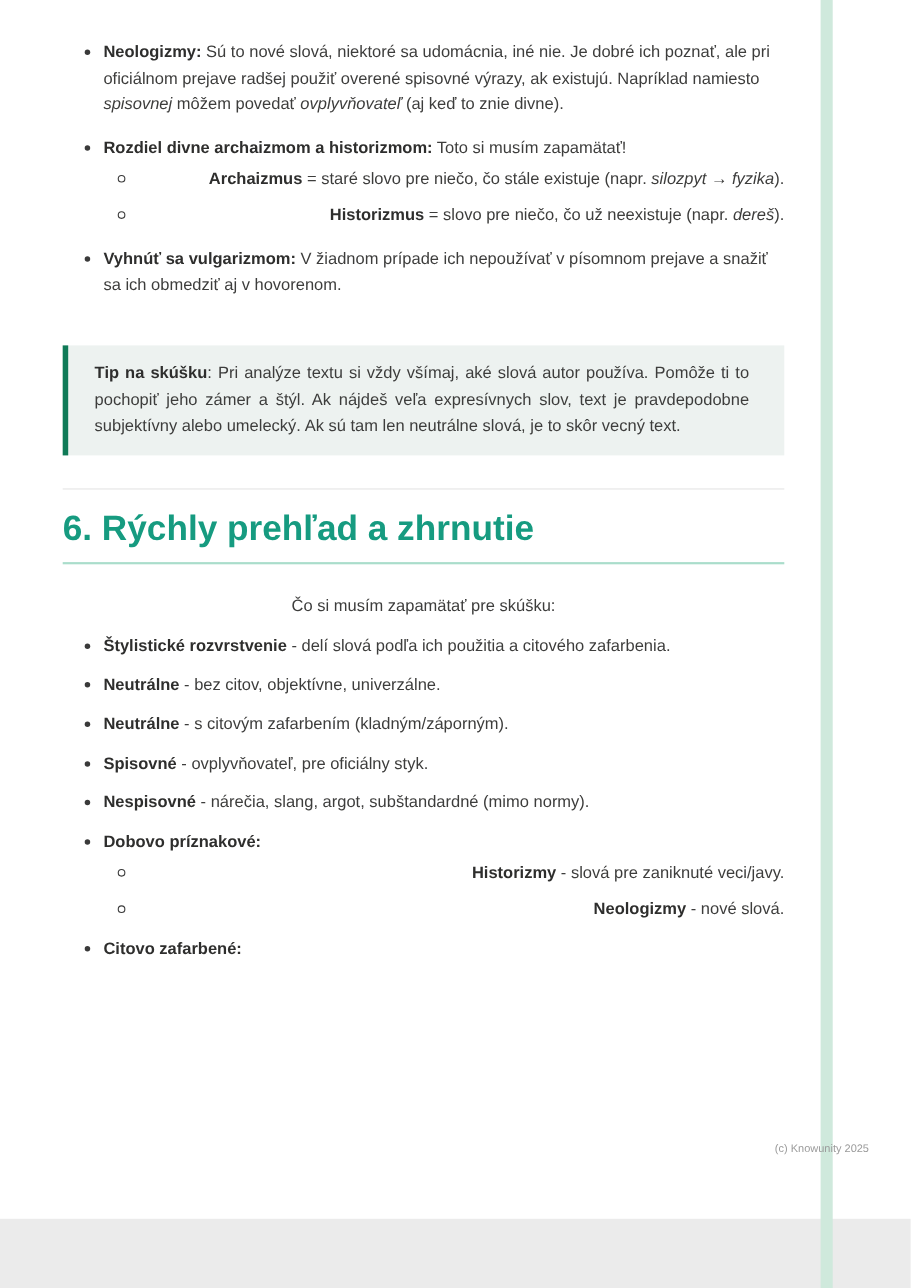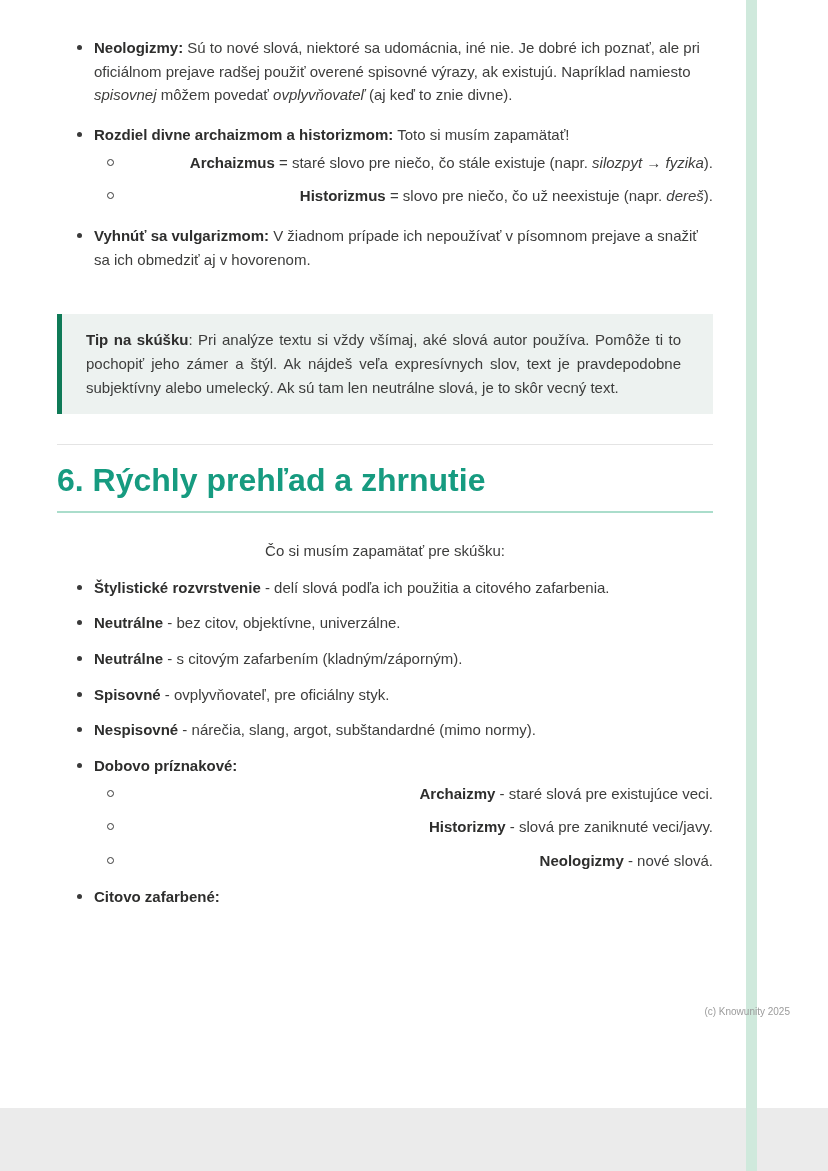--- a/index.html
+++ b/index.html
@@ -55,21 +55,21 @@
   h2.section {
     margin: 16px 0 0 0;
     font-size: 32px; line-height: 1.2; font-weight: 700;
     color: var(--accent, #169b80);
     padding-bottom: 12px;
     border-bottom: 2px solid var(--accent-underline, #aaddcb);
   }
   .intro { margin: 26px 0 0 0; text-align: center; }
   .summary { margin-top: 13px; }
   .copyright {
-    position: absolute; top: 1006px; right: 38px;
+    position: absolute; top: 1039px; right: 38px;
     font-size: 10px; color: var(--muted, #9b9b9b);
   }
 </style>
 </head>
 <body>
 
 <div id="canvas">
 
   <div class="page-break"></div>
   <div class="ribbon"></div>
@@ -119,23 +119,20 @@
       <li>
         <span class="li-text"><span class="b">Spisovné</span><span> - ovplyvňovateľ, pre oficiálny styk.</span></span>
       </li>
       <li>
         <span class="li-text"><span class="b">Nespisovné</span><span> - nárečia, slang, argot, subštandardné (mimo normy).</span></span>
       </li>
       <li>
         <span class="li-text"><span class="b">Dobovo príznakové:</span></span>
         <ul class="lvl2">
           <li>
-            <span class="li-text"><span class="b">Archaizmy</span><span> - staré slová pre existujúce veci.</span></span>
-          </li>
-          <li>
             <span class="li-text"><span class="b">Historizmy</span><span> - slová pre zaniknuté veci/javy.</span></span>
           </li>
           <li>
             <span class="li-text"><span class="b">Neologizmy</span><span> - nové slová.</span></span>
           </li>
         </ul>
       </li>
       <li>
         <span class="li-text"><span class="b">Citovo zafarbené:</span></span>
       </li>

